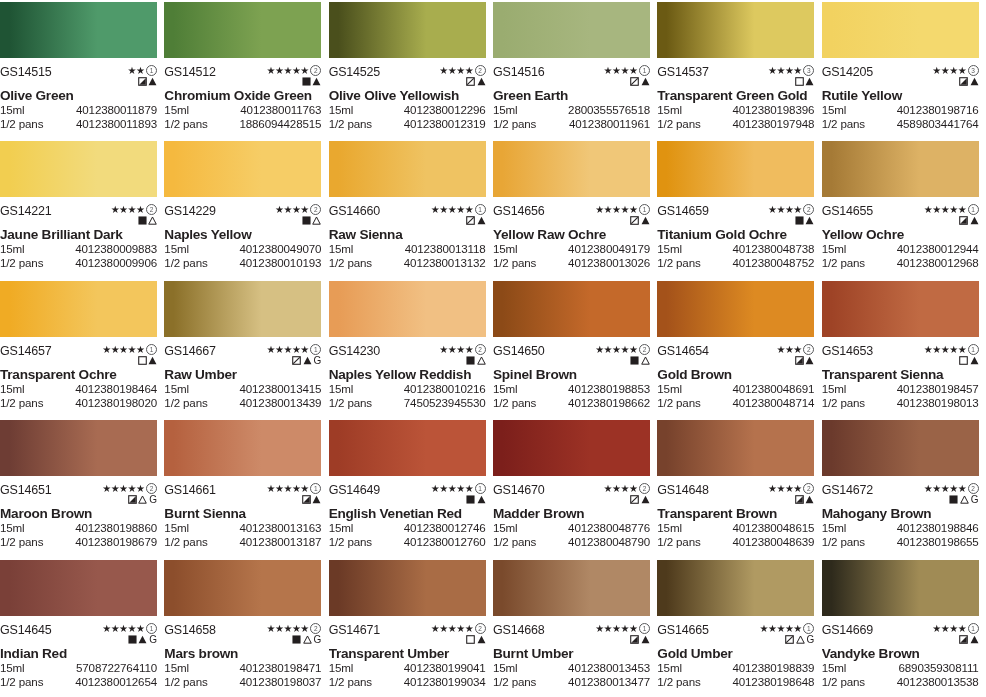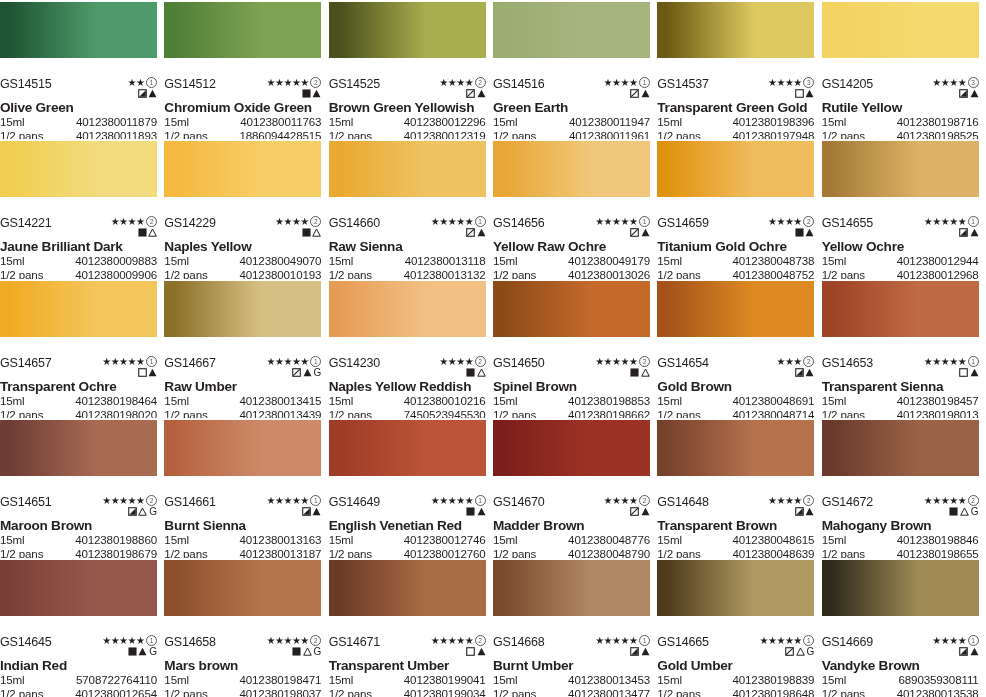--- a/index.html
+++ b/index.html
@@ -36,21 +36,21 @@
   .swatch-meta {
     position: relative;
     width: 157px;
     height: 80px;
   }
   .meta-topline {
     display: flex;
     align-items: flex-start;
     justify-content: space-between;
     height: 20px;
-    padding-top: 20px;
+    padding-top: 8px;
   }
   .art-code {
     font-size: 12.5px;
     font-weight: 400;
     letter-spacing: -0.2px;
     line-height: 13px;
     white-space: nowrap;
     font-family: "Liberation Sans", sans-serif;
   }
   .rating-block {
@@ -224,21 +224,21 @@
                 </svg>
               </span>
               <span>
                 <svg class="sym" viewBox="0 0 10 10">
                   <path d="M5 0.8 L9.4 9.2 L0.6 9.2 Z" fill="#231f20"></path>
                 </svg>
               </span>
             </div>
           </div>
         </div>
-        <div class="color-name">Brown Green Yellowish</div>
+        <div class="color-name">Olive Olive Yellowish</div>
         <div class="ean-row">
           <span class="size-label">15ml</span>
           <span class="ean-code">4012380012296</span>
         </div>
         <div class="ean-row">
           <span class="size-label">1/2 pans</span>
           <span class="ean-code">4012380012319</span>
         </div>
       </div>
     </div>
@@ -266,21 +266,21 @@
                 <svg class="sym" viewBox="0 0 10 10">
                   <path d="M5 0.8 L9.4 9.2 L0.6 9.2 Z" fill="#231f20"></path>
                 </svg>
               </span>
             </div>
           </div>
         </div>
         <div class="color-name">Green Earth</div>
         <div class="ean-row">
           <span class="size-label">15ml</span>
-          <span class="ean-code">4012380011947</span>
+          <span class="ean-code">2800355576518</span>
         </div>
         <div class="ean-row">
           <span class="size-label">1/2 pans</span>
           <span class="ean-code">4012380011961</span>
         </div>
       </div>
     </div>
     <div class="swatch-cell">
       <div class="swatch-paint" style="background: linear-gradient(90deg, rgb(107, 90, 19) 0%, rgb(107, 90, 19) 6%, rgb(221, 201, 95) 62%, rgb(221, 201, 95) 100%);"></div>
       <div class="swatch-meta">
@@ -347,21 +347,21 @@
             </div>
           </div>
         </div>
         <div class="color-name">Rutile Yellow</div>
         <div class="ean-row">
           <span class="size-label">15ml</span>
           <span class="ean-code">4012380198716</span>
         </div>
         <div class="ean-row">
           <span class="size-label">1/2 pans</span>
-          <span class="ean-code">4012380198525</span>
+          <span class="ean-code">4589803441764</span>
         </div>
       </div>
     </div>
     <div class="swatch-cell">
       <div class="swatch-paint" style="background: linear-gradient(90deg, rgb(242, 206, 80) 0%, rgb(242, 206, 80) 6%, rgb(242, 219, 125) 62%, rgb(242, 219, 125) 100%);"></div>
       <div class="swatch-meta">
         <div class="meta-topline">
           <div class="art-code">GS14221</div>
           <div class="rating-block">
             <div class="stars-row">

